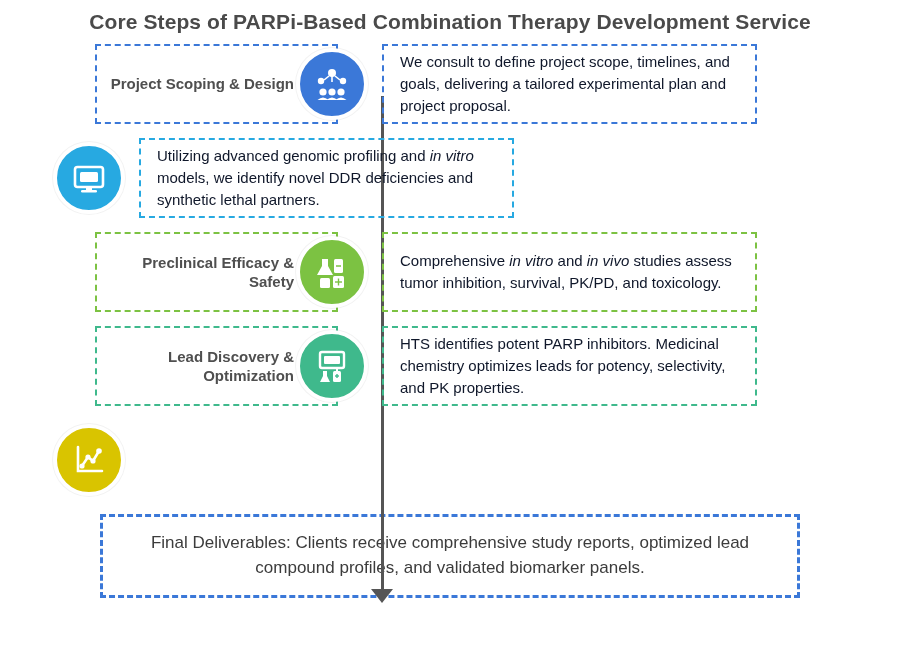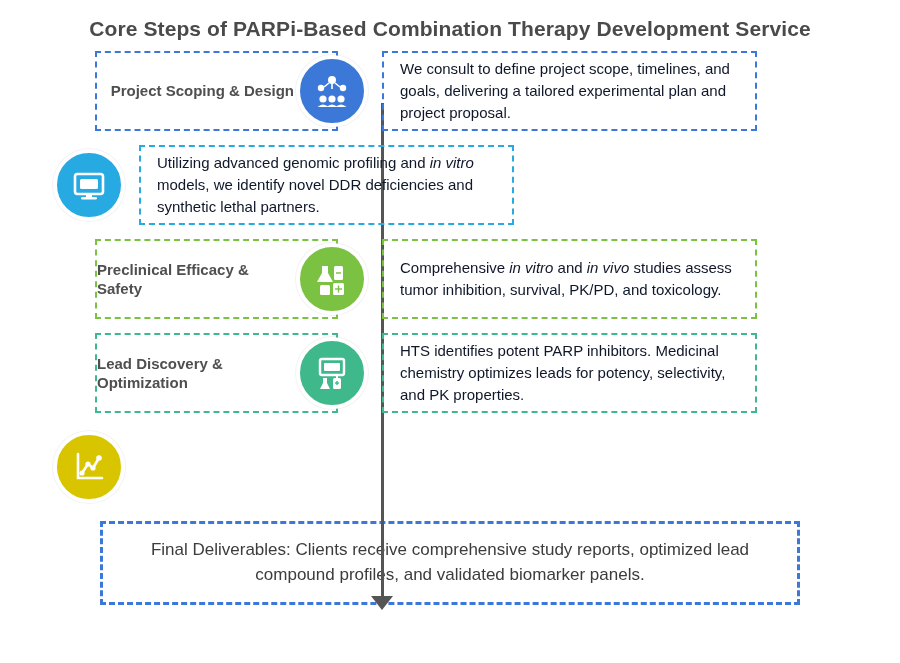--- a/index.html
+++ b/index.html
@@ -18,21 +18,21 @@
     position: relative;
     width: 900px;
     height: 663px;
     box-sizing: border-box;
   }
   .title {
     text-align: center;
     font-size: 21px;
     font-weight: bold;
     color: #4a4a4a;
-    padding-top: 17px;
+    padding-top: 10px;
     letter-spacing: 0.1px;
   }
   .steps {
     position: relative;
     margin-top: 10px;
     padding: 0 95px 0 95px;
   }
   .connector {
     position: absolute;
     left: 381px;
@@ -68,21 +68,21 @@
     border: 2px dashed #3b78d8;
     display: flex;
     align-items: center;
     justify-content: flex-end;
     padding-right: 42px;
   }
   .step-left-label {
     font-size: 15px;
     font-weight: bold;
     color: #4f4f4f;
-    text-align: left;
+    text-align: right;
     line-height: 1.3;
   }
   .icon-wrap {
     position: relative;
     width: 0;
     height: 0;
     z-index: 3;
   }
   .icon-circle {
     position: absolute;

